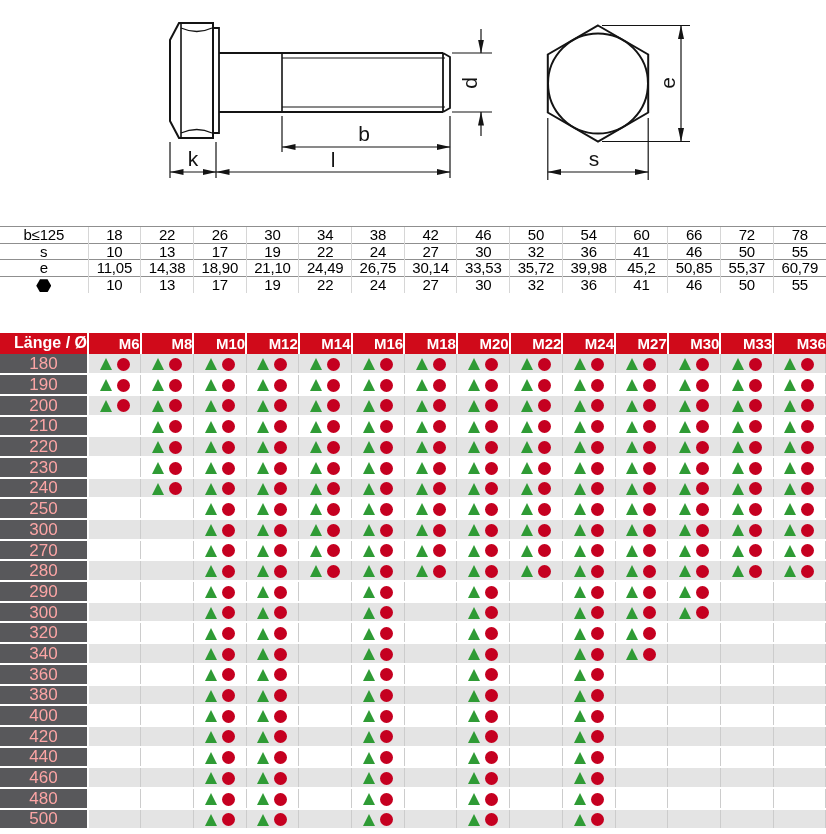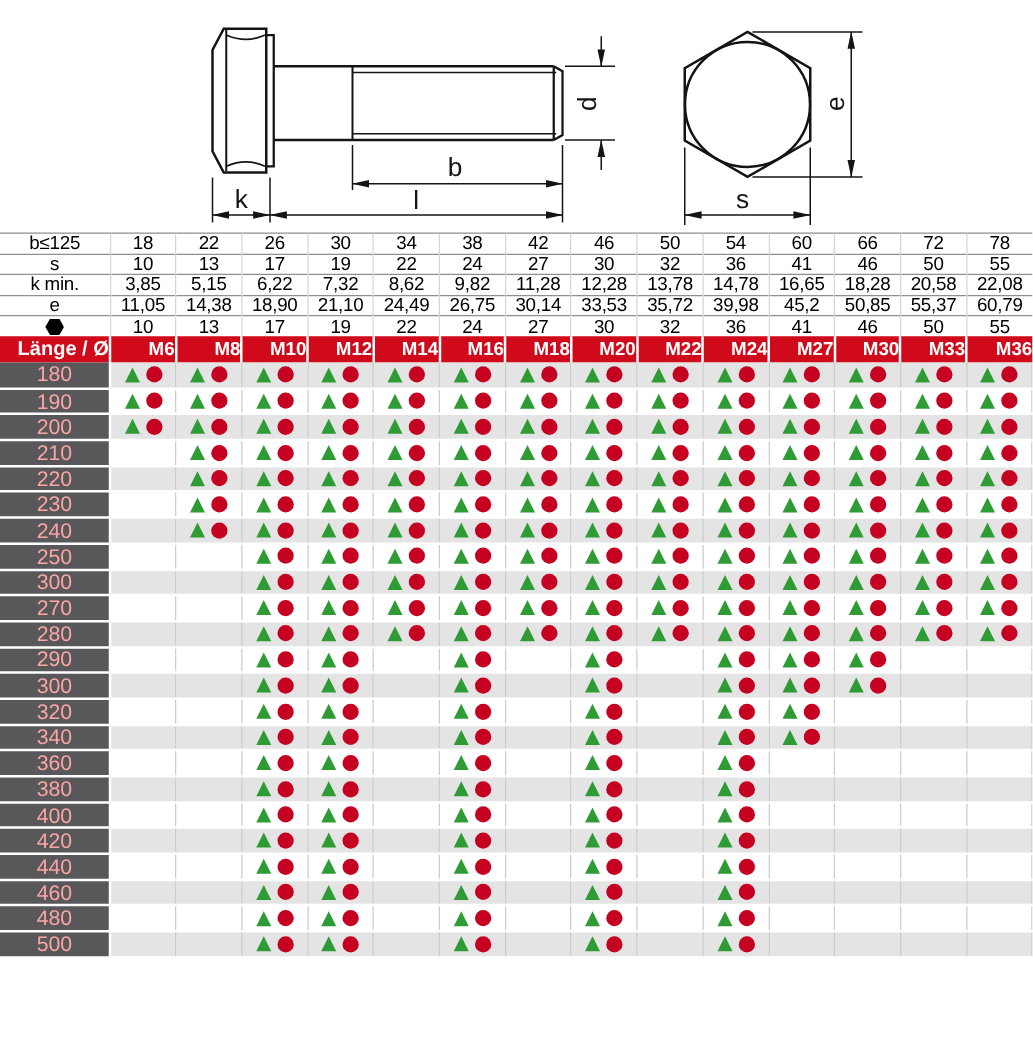--- a/index.html
+++ b/index.html
@@ -6,21 +6,21 @@
   html, body {
     margin: 0; padding: 0;
     width: 826px; height: 834px;
     background: #fff;
     overflow: hidden;
     font-family: "Liberation Sans", sans-serif;
   }
   .drawing-section { width: 826px; height: 186px; }
   .drawing-section svg { display: block; }
 
-  table { border-collapse: collapse; table-layout: fixed; width: 826px; }
+  table { border-collapse: collapse; table-layout: fixed; width: 826px; margin-top: 40px; }
   col.c-label { width: 88px; }
   col.c-data  { width: 52.71px; }
 
   
   .spec-table td, .spec-table th {
     border-top: 1px solid #8f8f8f;
     height: 16.5px; padding: 0;
     text-align: center; vertical-align: middle;
     font-size: 15px; font-weight: 400; color: #000;
     line-height: 1; letter-spacing: -0.2px;
@@ -191,37 +191,20 @@
         <td>22</td>
         <td>24</td>
         <td>27</td>
         <td>30</td>
         <td>32</td>
         <td>36</td>
         <td>41</td>
         <td>46</td>
         <td>50</td>
         <td>55</td>
-      </tr>
-      <tr>
-        <th>k min.</th>
-        <td>3,85</td>
-        <td>5,15</td>
-        <td>6,22</td>
-        <td>7,32</td>
-        <td>8,62</td>
-        <td>9,82</td>
-        <td>11,28</td>
-        <td>12,28</td>
-        <td>13,78</td>
-        <td>14,78</td>
-        <td>16,65</td>
-        <td>18,28</td>
-        <td>20,58</td>
-        <td>22,08</td>
       </tr>
       <tr>
         <th>e</th>
         <td>11,05</td>
         <td>14,38</td>
         <td>18,90</td>
         <td>21,10</td>
         <td>24,49</td>
         <td>26,75</td>
         <td>30,14</td>

